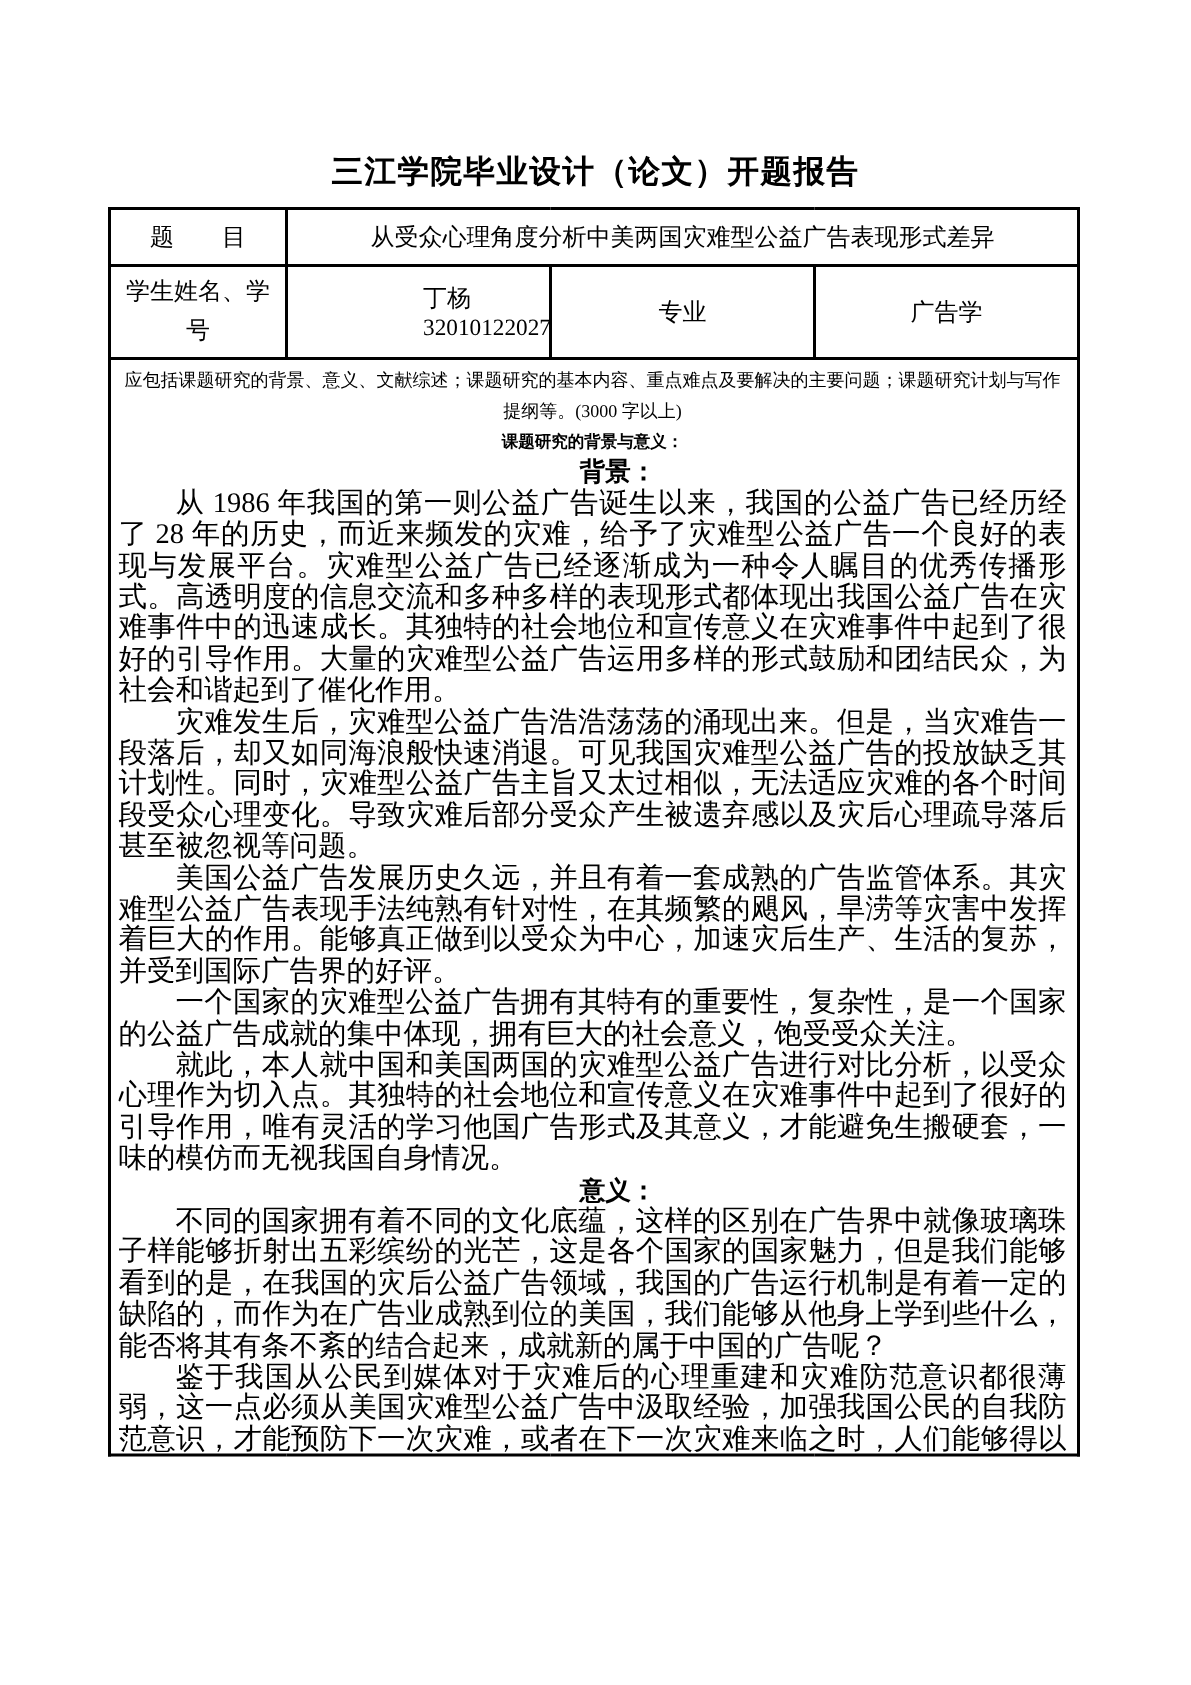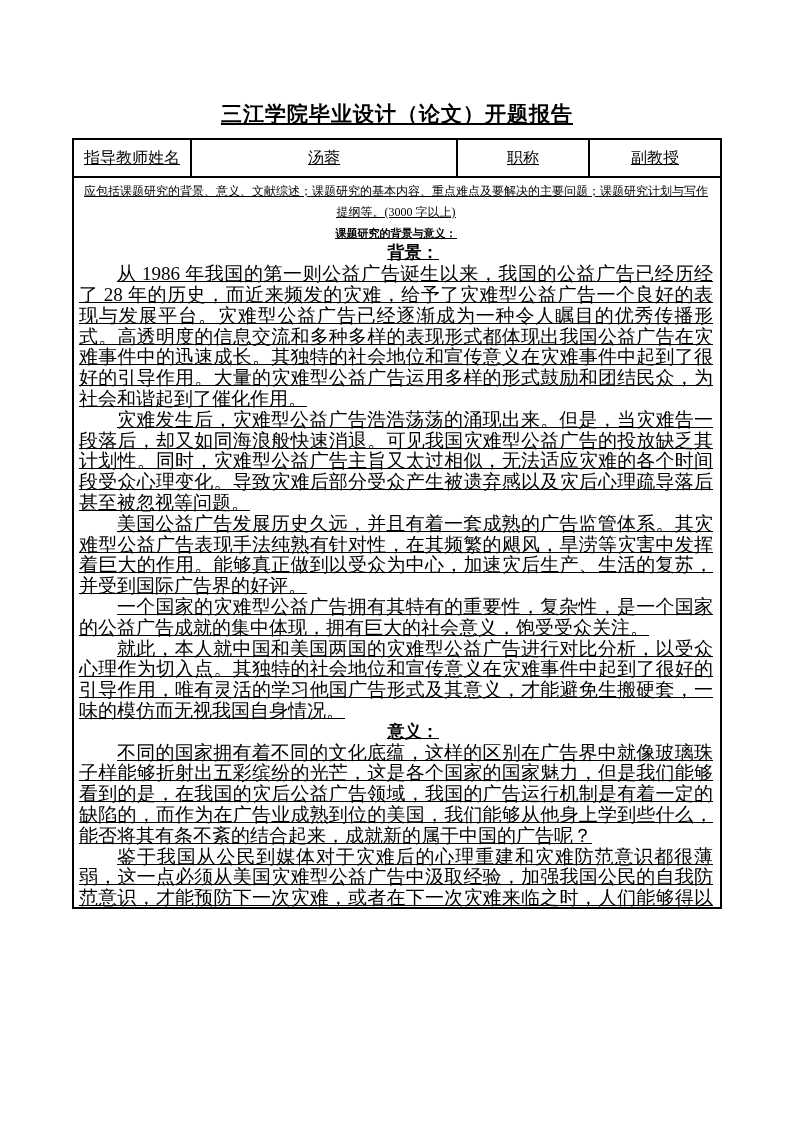--- a/index.html
+++ b/index.html
@@ -1,15 +1,15 @@
 <!DOCTYPE html>
 <html><head>
 <meta charset="utf-8">
 <style>
-  * { margin: 0; padding: 0; box-sizing: border-box; text-decoration: underline; }
+  * { margin: 0; padding: 0; box-sizing: border-box; }
   html, body { background: #ffffff; }
   body {
     width: 794px;
     height: 1123px;
     position: relative;
     font-family: "Liberation Serif", "DejaVu Serif", serif;
     color: #000000;
     overflow: hidden;
   }
   .page-title {
@@ -74,25 +74,31 @@
     text-align: justify;
   }
 </style>
 </head>
 <body>
 
 <div class="page-title">三江学院毕业设计（论文）开题报告</div>
 
 <table class="form-table">
   <tbody>
-  <tr class="row-advisor">
-    <td class="col1">指导教师姓名</td>
-    <td class="col2">汤蓉</td>
-    <td class="col3">职称</td>
-    <td class="col4">副教授</td>
+      <tr class="row-topic">
+    <td class="col1">题　　目</td>
+    <td class="topic-value" colspan="3">从受众心理角度分析中美两国灾难型公益广告表现形式差异</td>
+  </tr>
+  <tr class="row-student">
+    <td class="col1 student-label-cell">学生姓名、学号</td>
+    <td class="col2 student-value-cell">
+      <span>丁杨</span><span class="sid">32010122027</span>
+    </td>
+    <td class="col3">专业</td>
+    <td class="col4">广告学</td>
   </tr>
   <tr>
     <td class="body-cell" colspan="4">
       <div class="body-inner">
         <div class="instruction">应包括课题研究的背景、意义、文献综述；课题研究的基本内容、重点难点及要解决的主要问题；课题研究计划与写作提纲等。(3000 字以上)</div>
         <div class="sec-heading">课题研究的背景与意义：</div>
         <div class="sub-heading">背景：</div>
         <p class="para">从 1986 年我国的第一则公益广告诞生以来，我国的公益广告已经历经了 28 年的历史，而近来频发的灾难，给予了灾难型公益广告一个良好的表现与发展平台。灾难型公益广告已经逐渐成为一种令人瞩目的优秀传播形式。高透明度的信息交流和多种多样的表现形式都体现出我国公益广告在灾难事件中的迅速成长。其独特的社会地位和宣传意义在灾难事件中起到了很好的引导作用。大量的灾难型公益广告运用多样的形式鼓励和团结民众，为社会和谐起到了催化作用。</p>
         <p class="para">灾难发生后，灾难型公益广告浩浩荡荡的涌现出来。但是，当灾难告一段落后，却又如同海浪般快速消退。可见我国灾难型公益广告的投放缺乏其计划性。同时，灾难型公益广告主旨又太过相似，无法适应灾难的各个时间段受众心理变化。导致灾难后部分受众产生被遗弃感以及灾后心理疏导落后甚至被忽视等问题。</p>
         <p class="para">美国公益广告发展历史久远，并且有着一套成熟的广告监管体系。其灾难型公益广告表现手法纯熟有针对性，在其频繁的飓风，旱涝等灾害中发挥着巨大的作用。能够真正做到以受众为中心，加速灾后生产、生活的复苏，并受到国际广告界的好评。</p>

